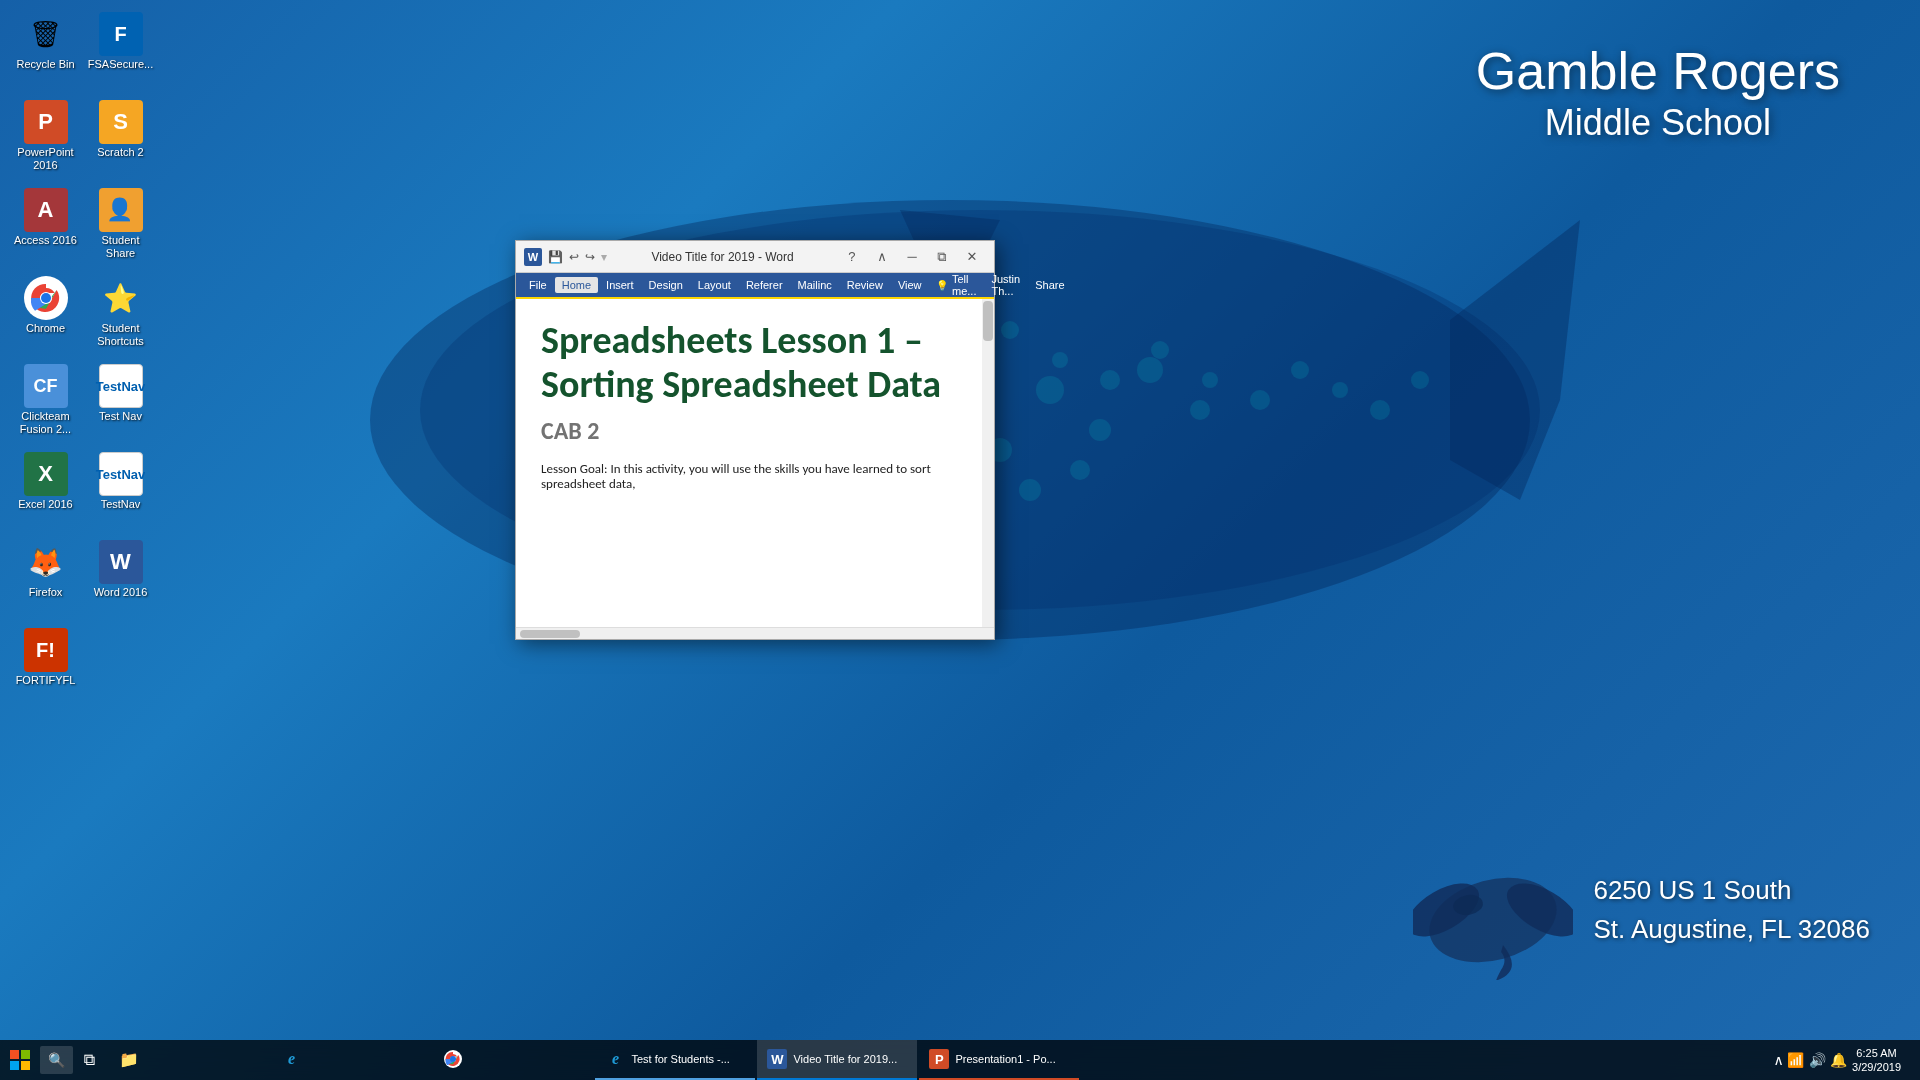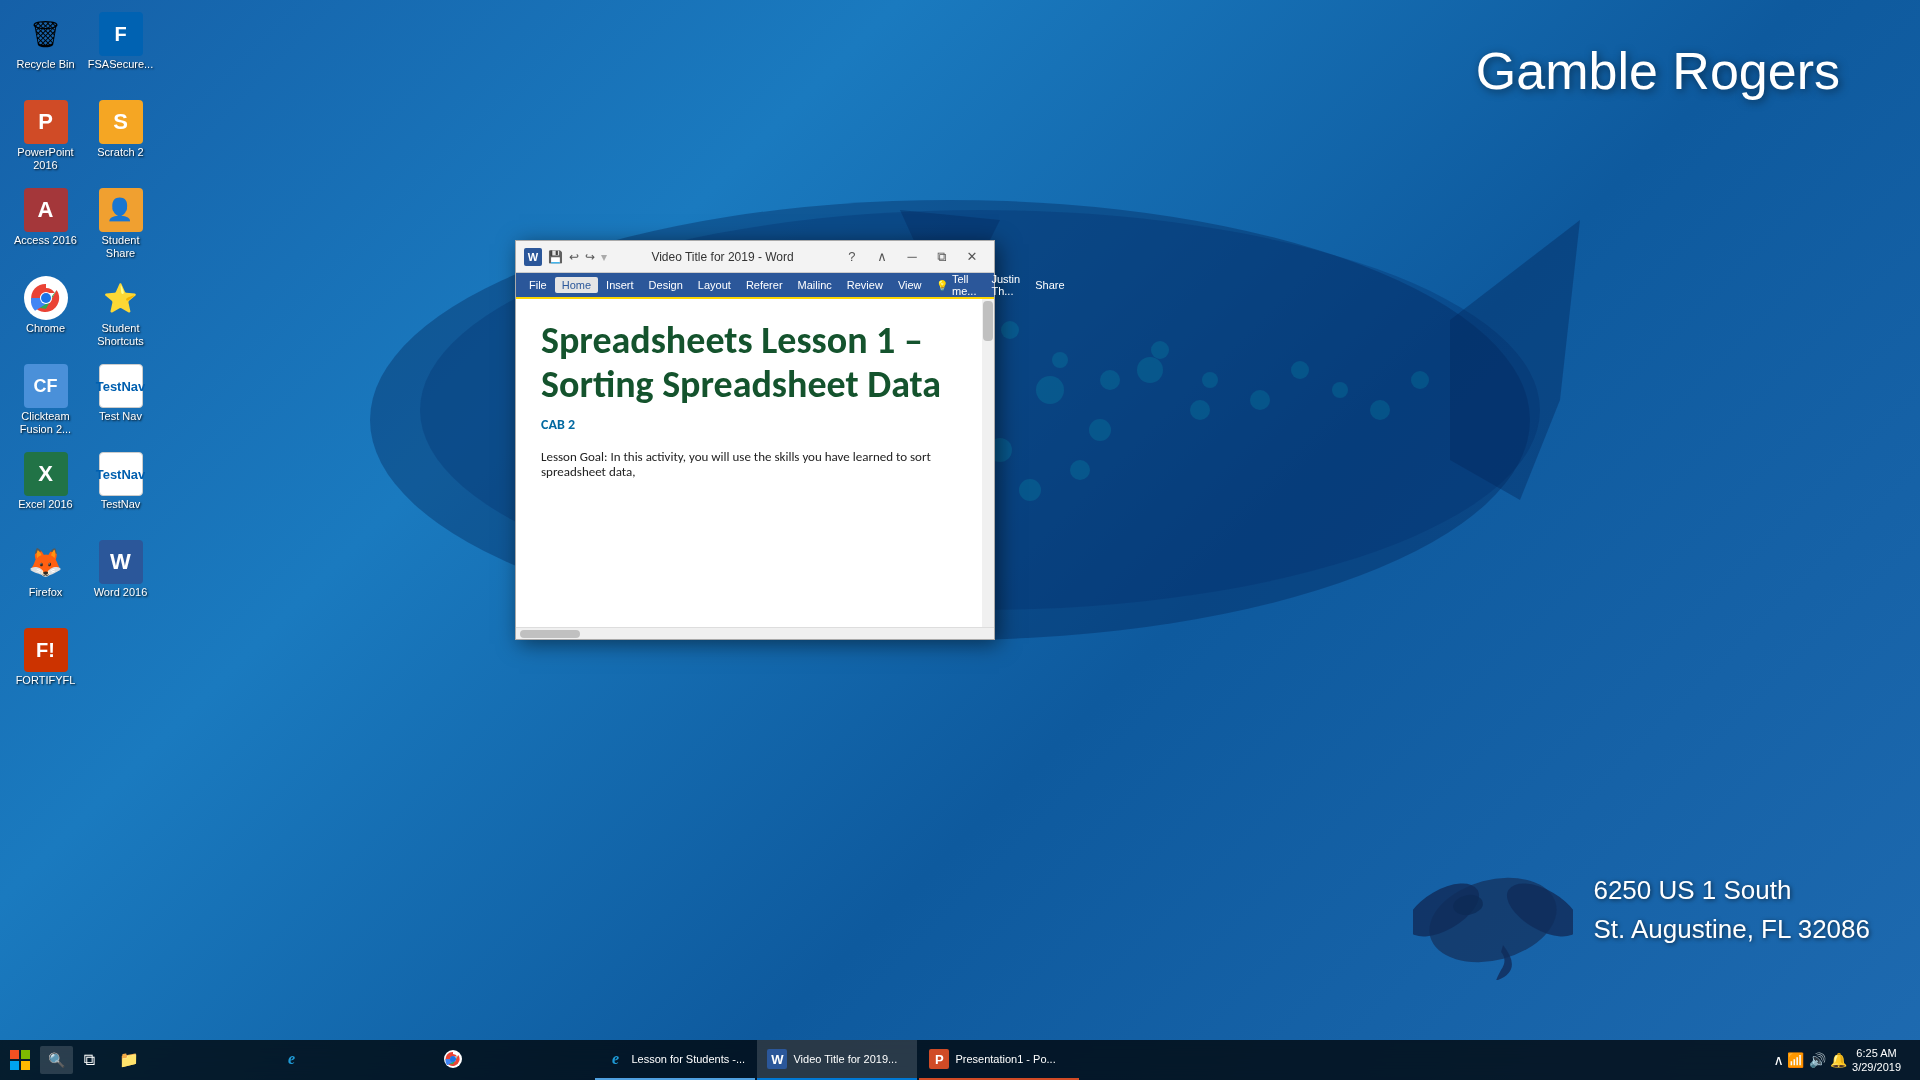--- a/index.html
+++ b/index.html
@@ -207,23 +207,23 @@
       gap: 10px;
     }
     .doc-title-text {
       font-size: 38px;
       font-weight: 900;
       color: #14532d;
       line-height: 1.15;
       font-family: Calibri, Arial, sans-serif;
     }
     .doc-cab {
-      font-size: 14px;
+      font-size: 24px;
       font-weight: bold;
-      color: #0369a1;
+      color: #737373;
       font-family: Calibri, Arial, sans-serif;
     }
     .doc-lesson {
       font-size: 13px;
       color: #222;
       font-family: Calibri, Arial, sans-serif;
       margin-top: 6px;
     }
 
     .word-statusbar {
@@ -431,20 +431,21 @@
       <circle cx="960" cy="280" r="10"></circle>
     <circle cx="1000" cy="250" r="9"></circle>
       <circle cx="1040" cy="270" r="8"></circle>
     <circle cx="1080" cy="290" r="10"></circle>
       <circle cx="1120" cy="260" r="9"></circle>
   </g>
 </svg>
 
 <div class="school-brand">
   <div class="school-name">Gamble Rogers</div>
+  <div class="school-sub">Middle School</div>
 </div>
 
 <div class="school-footer">
 
   <svg class="mascot-svg" viewBox="0 0 160 140" xmlns="http://www.w3.org/2000/svg">
     <g fill="rgba(20,40,80,0.8)" opacity="0.85">
 
       <ellipse cx="80" cy="80" rx="65" ry="40" transform="rotate(-15 80 80)"></ellipse>
 
       <ellipse cx="30" cy="70" rx="40" ry="20" transform="rotate(-30 30 70)" fill="rgba(15,30,70,0.85)"></ellipse>
@@ -621,21 +622,21 @@
             <path d="M9 4 A5 5 0 0 1 13.33 6.5 H9 A3 3 0 0 0 6 9 A3 3 0 0 0 9 12 A3 3 0 0 0 12 9 L14.33 5 A7 7 0 1 1 9 2Z" fill="#EA4335"></path>
             <path d="M14.33 5 L9 14.33 A7 7 0 0 1 1.67 9 H7 A3 3 0 0 0 9 12Z" fill="#34A853"></path>
             <path d="M1.67 9 H7 A3 3 0 0 0 9 12 L3.5 15.33 A7 7 0 0 1 1.67 9Z" fill="#4285F4"></path>
             <circle cx="9" cy="9" r="3" fill="#1A73E8"></circle>
           </svg>
       </div>
     </div>
 
     <div class="taskbar-app" style="border-bottom:2px solid #4fa0e0;">
       <div class="taskbar-app-icon" style="color:#1f9ad6;font-weight:bold;font-size:16px;font-family:serif;font-style:italic;">e</div>
-      <span style="color:white;font-size:11px;">Lesson for Students -...</span>
+      <span style="color:white;font-size:11px;">Test for Students -...</span>
     </div>
 
     <div class="taskbar-app active">
       <div class="taskbar-app-icon" style="background:#2b579a;color:white;font-weight:bold;font-size:13px;border-radius:2px;width:20px;height:20px;display:flex;align-items:center;justify-content:center;">W</div>
       <span style="color:white;font-size:11px;">Video Title for 2019...</span>
     </div>
 
     <div class="taskbar-app" style="border-bottom:2px solid #d04b26;">
       <div class="taskbar-app-icon" style="background:#d04b26;color:white;font-weight:bold;font-size:13px;border-radius:2px;width:20px;height:20px;display:flex;align-items:center;justify-content:center;">P</div>
       <span style="color:white;font-size:11px;">Presentation1 - Po...</span>

